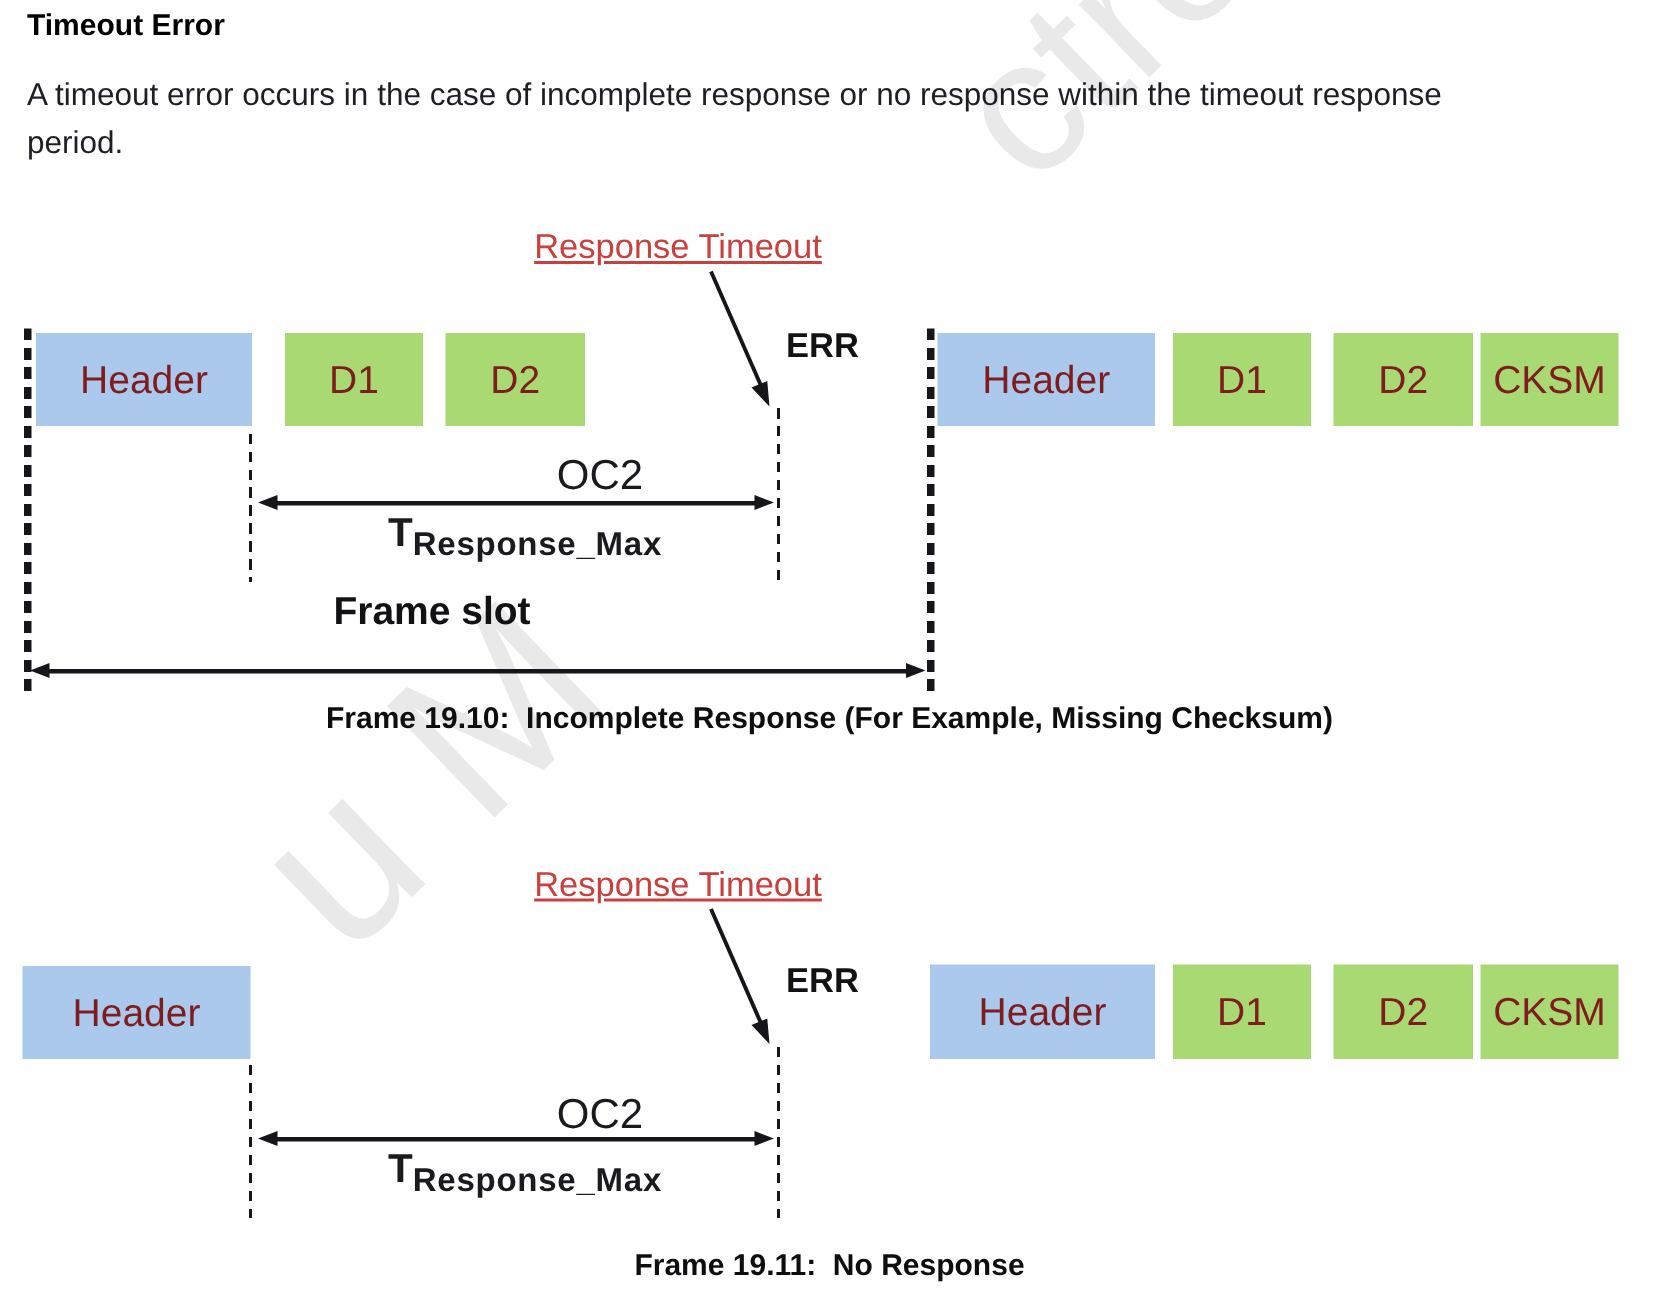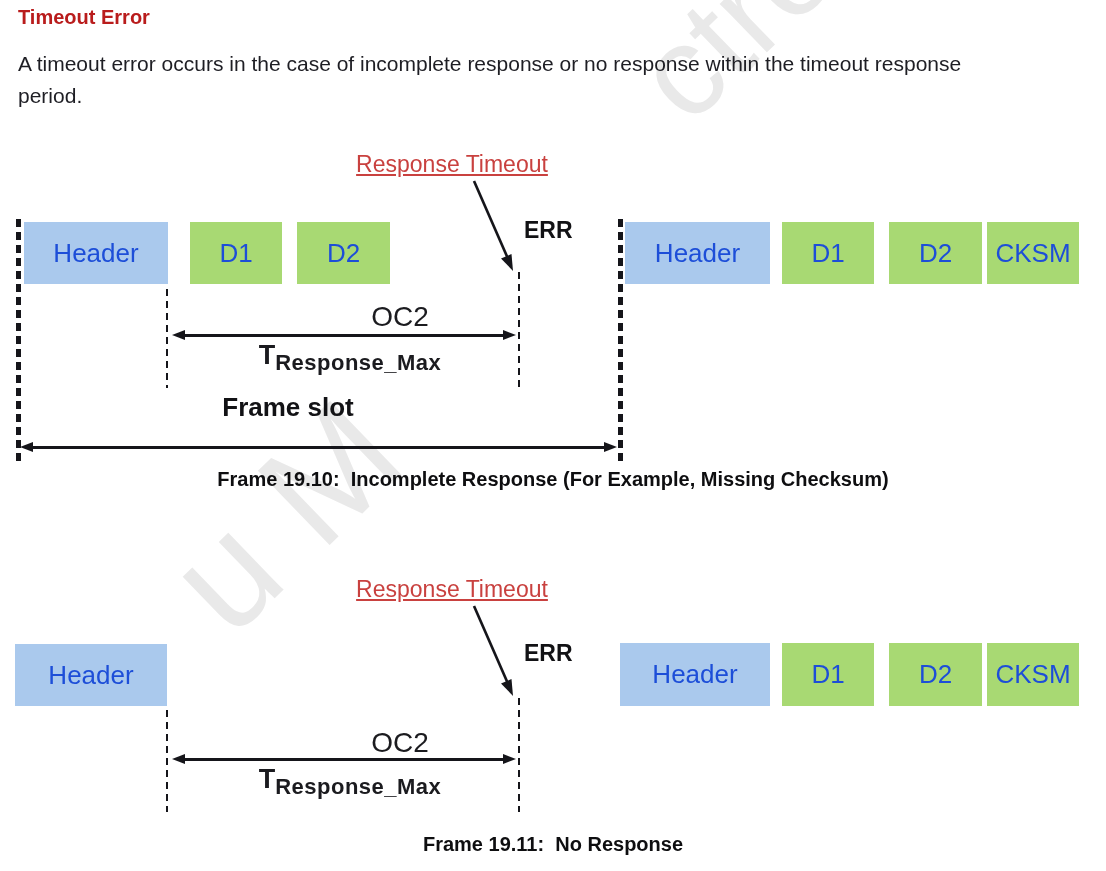--- a/index.html
+++ b/index.html
@@ -8,32 +8,32 @@
 
   
   .wm{position:absolute;font-family:"Liberation Sans",sans-serif;color:#e9e9e9;
       font-weight:normal;white-space:nowrap;z-index:0;user-select:none;}
   .wm-mid{left:160px;top:430px;font-size:150px;transform:rotate(-44deg);}
   .wm-top{left:628px;top:-52px;font-size:128px;transform:rotate(-44deg);}
 
   .fg{position:absolute;z-index:1;}
 
   
-  .heading{left:18px;top:6px;font-size:20px;font-weight:bold;color:#b91c1c;}
+  .heading{left:18px;top:6px;font-size:20px;font-weight:bold;color:#000000;}
   .pline{left:18px;font-size:21px;color:#1e1e24;}
   .pline1{top:52px;}
   .pline2{top:84px;}
   .caption{left:0;width:1106px;text-align:center;font-size:20px;font-weight:bold;
            color:#0e0e10;white-space:pre;}
   .caption1{top:468px;}
   .caption2{top:833px;}
 
   
   .bx{position:absolute;display:flex;align-items:center;justify-content:center;
-      font-size:26px;color:#1d4ed8;z-index:1;}
+      font-size:26px;color:#7f1d1d;z-index:1;}
   .bx-blue{background:#aac9ed;}
   .bx-green{background:#a8d973;}
 
   
   .f1-h1{left:24px;top:222px;width:144px;height:62px;}
   .f1-d1{left:190px;top:222px;width:92px;height:62px;}
   .f1-d2{left:297px;top:222px;width:93px;height:62px;}
   .f1-h2{left:625px;top:222px;width:145px;height:62px;}
   .f1-d1b{left:782px;top:222px;width:92px;height:62px;}
   .f1-d2b{left:889px;top:222px;width:93px;height:62px;}

